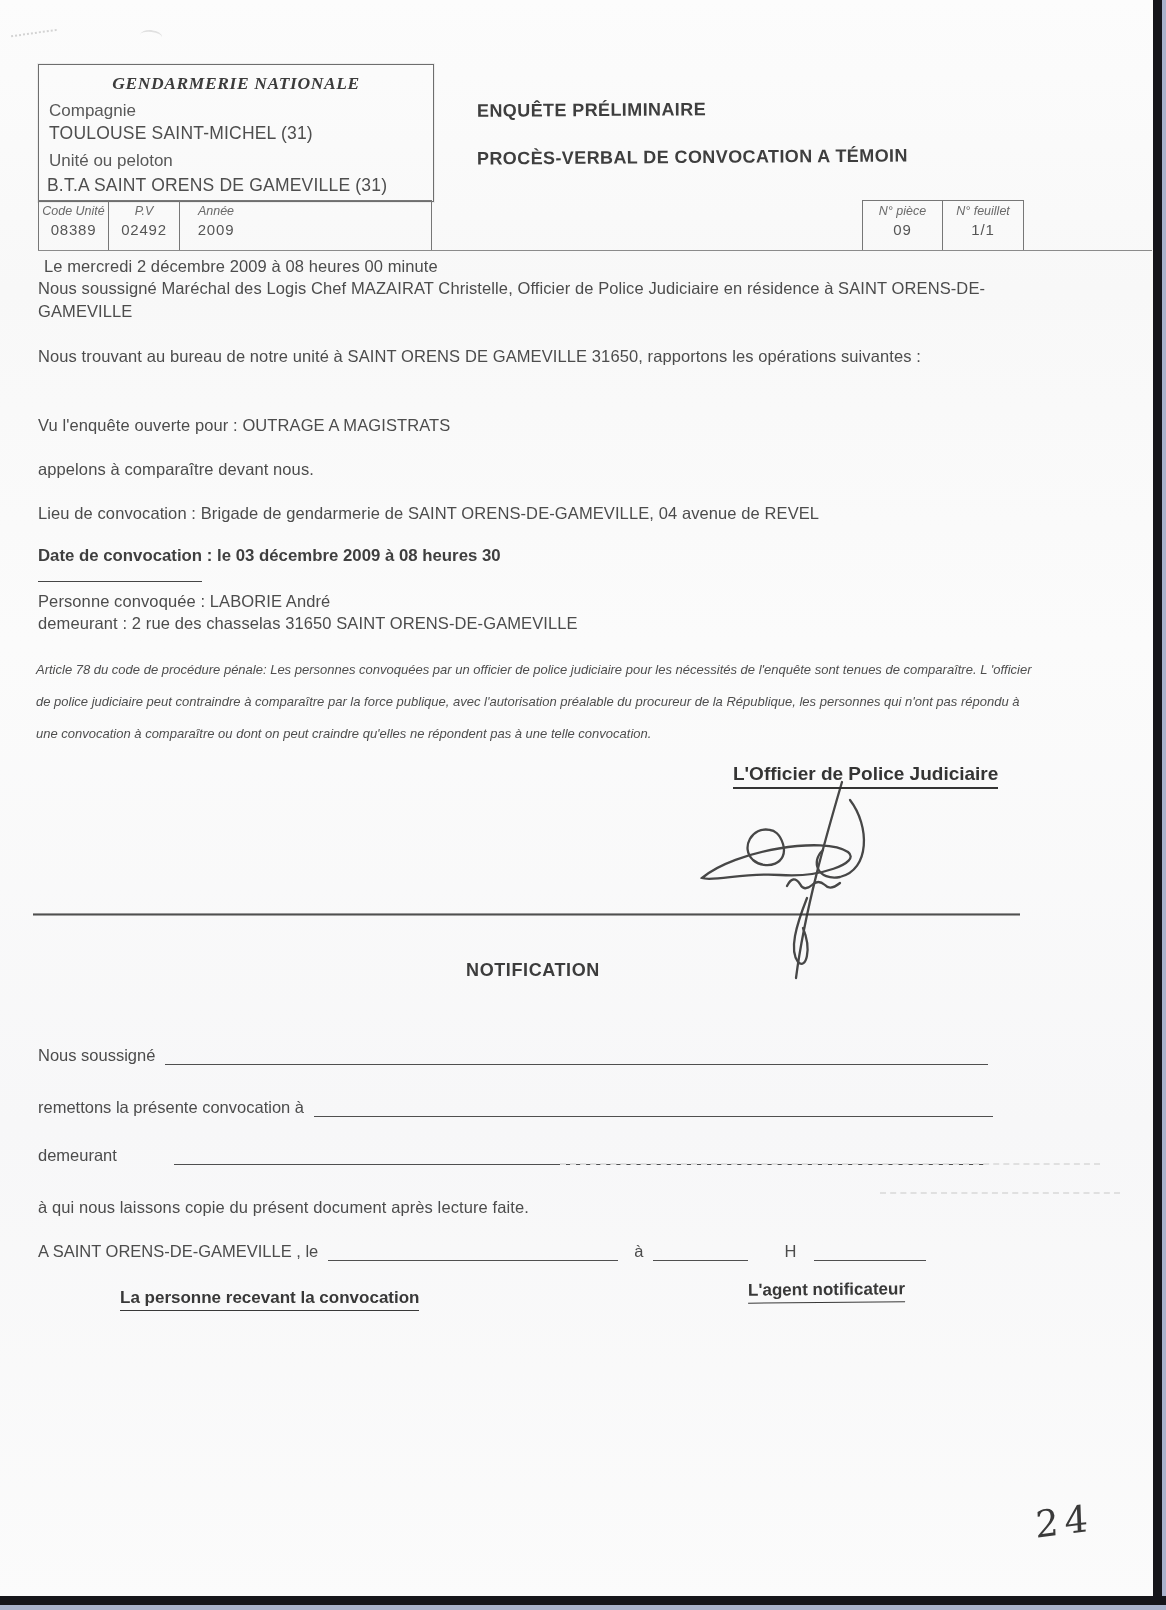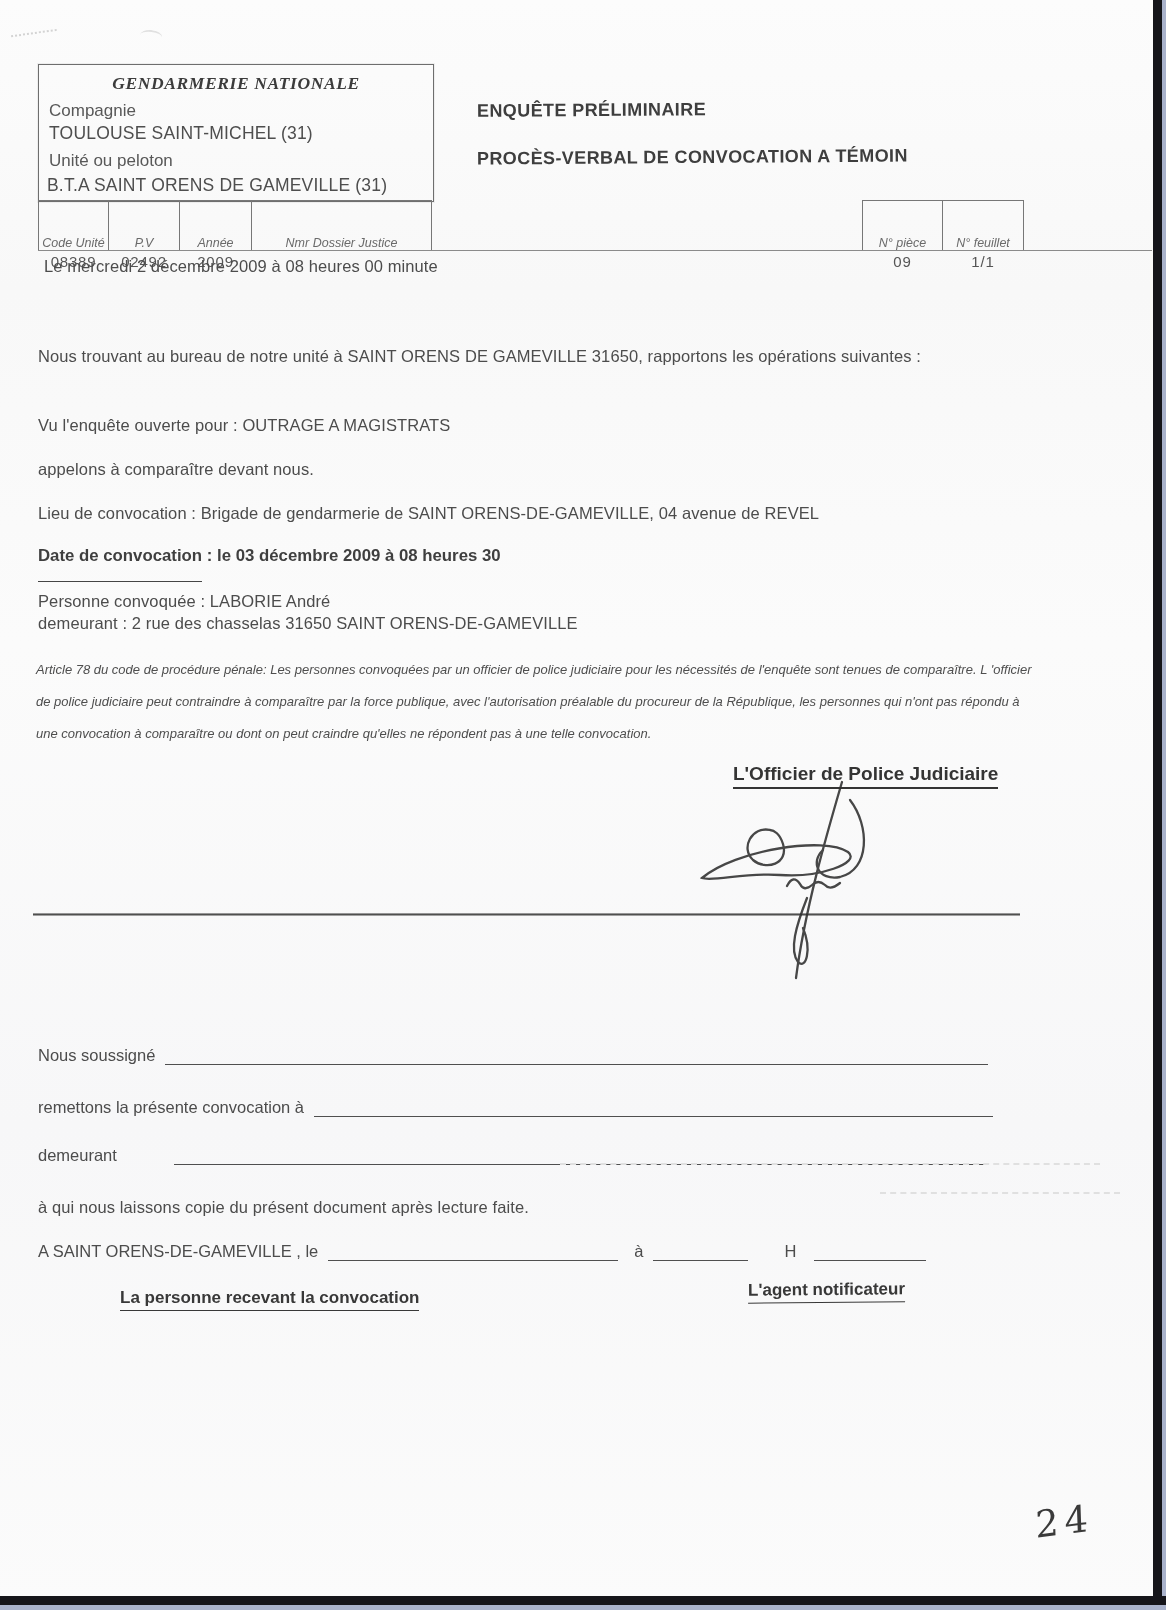--- a/index.html
+++ b/index.html
@@ -22,21 +22,21 @@
   .org-title{position:absolute;left:0;top:8px;width:100%;text-align:center;
     font-family:"Liberation Serif", serif;font-weight:bold;font-style:italic;font-size:17.5px;letter-spacing:.6px;color:#3c3c3c;}
   .org-small{position:absolute;left:10px;font-size:17px;color:#585858;}
   .org-big{position:absolute;left:10px;font-size:17.5px;color:#4e4e4e;letter-spacing:.2px;}
 
   
   .ref-table{left:38px;top:200px;width:394px;height:51px;border:1px solid #777;display:flex;box-sizing:border-box;}
   .piece-table{left:862px;top:200px;width:162px;height:51px;border:1px solid #777;display:flex;box-sizing:border-box;}
   .cell{box-sizing:border-box;border-right:1px solid #777;display:flex;flex-direction:column;align-items:center;padding-top:3px;}
   .cell:last-child{border-right:none;}
-  .cell-label{font-style:italic;font-size:12.5px;color:#6a6a6a;white-space:nowrap;margin-top:32px;}
+  .cell-label{font-style:italic;font-size:12.5px;color:#6a6a6a;white-space:nowrap;}
   .cell-value{font-size:15px;color:#555;margin-top:3px;letter-spacing:.8px;}
   .header-rule{left:38px;top:250px;width:1114px;height:1px;background:#8b8b8b;}
 
   .doc-title{left:477px;font-size:18px;font-weight:bold;color:#3e3e3e;letter-spacing:.4px;transform:rotate(-.4deg);}
 
   
   .body-text{font-size:16.5px;line-height:23px;color:#4c4c4c;letter-spacing:.1px;}
   .bold-line{font-weight:bold;color:#3f3f3f;font-size:16.8px;}
   .u{border-bottom:1.6px solid #454545;padding-bottom:16px;}
   .italic-par{font-style:italic;font-size:13px;line-height:32px;color:#4e4e4e;}
@@ -76,43 +76,40 @@
       <span class="cell-value">08389</span>
     </div>
     <div class="cell" style="width:71px;">
       <span class="cell-label">P.V</span>
       <span class="cell-value">02492</span>
     </div>
     <div class="cell" style="width:72px;">
       <span class="cell-label">Année</span>
       <span class="cell-value">2009</span>
     </div>
-    <div class="cell" style="flex:1;">
-      <span class="cell-label">Nmr Dossier Justice</span>
-      <span class="cell-value"></span>
-    </div>
   </div>
 
   <div class="abs doc-title" style="top:100px;">ENQUÊTE PRÉLIMINAIRE</div>
   <div class="abs doc-title" style="top:147px;">PROCÈS-VERBAL DE CONVOCATION A TÉMOIN</div>
 
   <div class="abs piece-table">
     <div class="cell" style="width:80px;">
       <span class="cell-label">N°  pièce</span>
       <span class="cell-value">09</span>
     </div>
     <div class="cell" style="flex:1;">
       <span class="cell-label">N°  feuillet</span>
       <span class="cell-value">1/1</span>
     </div>
   </div>
 
   <div class="abs header-rule"></div>
 
   <div class="abs body-text" style="left:44px;top:255px;">Le mercredi 2 décembre 2009 à 08 heures 00 minute</div>
+  <div class="abs body-text" style="left:38px;top:277px;width:992px;">Nous soussigné Maréchal des Logis Chef MAZAIRAT Christelle, Officier de Police Judiciaire en résidence à SAINT ORENS-DE-GAMEVILLE</div>
   <div class="abs body-text" style="left:38px;top:344px;width:940px;line-height:25px;">Nous trouvant au bureau de notre unité à SAINT ORENS DE GAMEVILLE 31650, rapportons les opérations suivantes :</div>
   <div class="abs body-text" style="left:38px;top:414px;">Vu l'enquête ouverte pour : OUTRAGE A  MAGISTRATS</div>
   <div class="abs body-text" style="left:38px;top:458px;">appelons à comparaître devant nous.</div>
   <div class="abs body-text" style="left:38px;top:502px;">Lieu de convocation : Brigade de gendarmerie de SAINT ORENS-DE-GAMEVILLE, 04 avenue de REVEL</div>
 
   <div class="abs bold-line" style="left:38px;top:546px;">
     <span class="u">Date de convocation</span><span> : le 03 décembre 2009 à 08 heures 30</span>
   </div>
 
   <div class="abs body-text" style="left:38px;top:590px;">Personne convoquée : LABORIE André</div>
@@ -128,20 +125,21 @@
       <path d="M80 52 C 62 48, 50 70, 63 82 C 76 93, 99 86, 93 66 C 90 56, 84 52, 80 52"></path>
       <path d="M152 4 C 138 52, 115 130, 106 200"></path>
       <path d="M160 22 C 180 48, 180 92, 150 99 C 128 103, 120 84, 133 72"></path>
       <path d="M97 108 q 6 -12 13 -2 q 4 8 12 1 q 6 -6 13 0 q 5 6 15 -2"></path>
       <path d="M117 120 C 106 148, 99 172, 108 184 C 116 192, 122 172, 113 150"></path>
     </g>
   </svg>
 
   <div class="abs mid-rule"></div>
 
+  <div class="abs notif-title">NOTIFICATION</div>
 
   <div class="abs field-row" style="left:38px;top:1098px;width:955px;">
     <span class="lbl">remettons la présente convocation à</span>
     <span class="fill"></span>
   </div>
 
   <div class="abs field-row" style="left:38px;top:1046px;width:950px;">
     <span class="lbl">Nous soussigné</span>
     <span class="fill"></span>
   </div>

